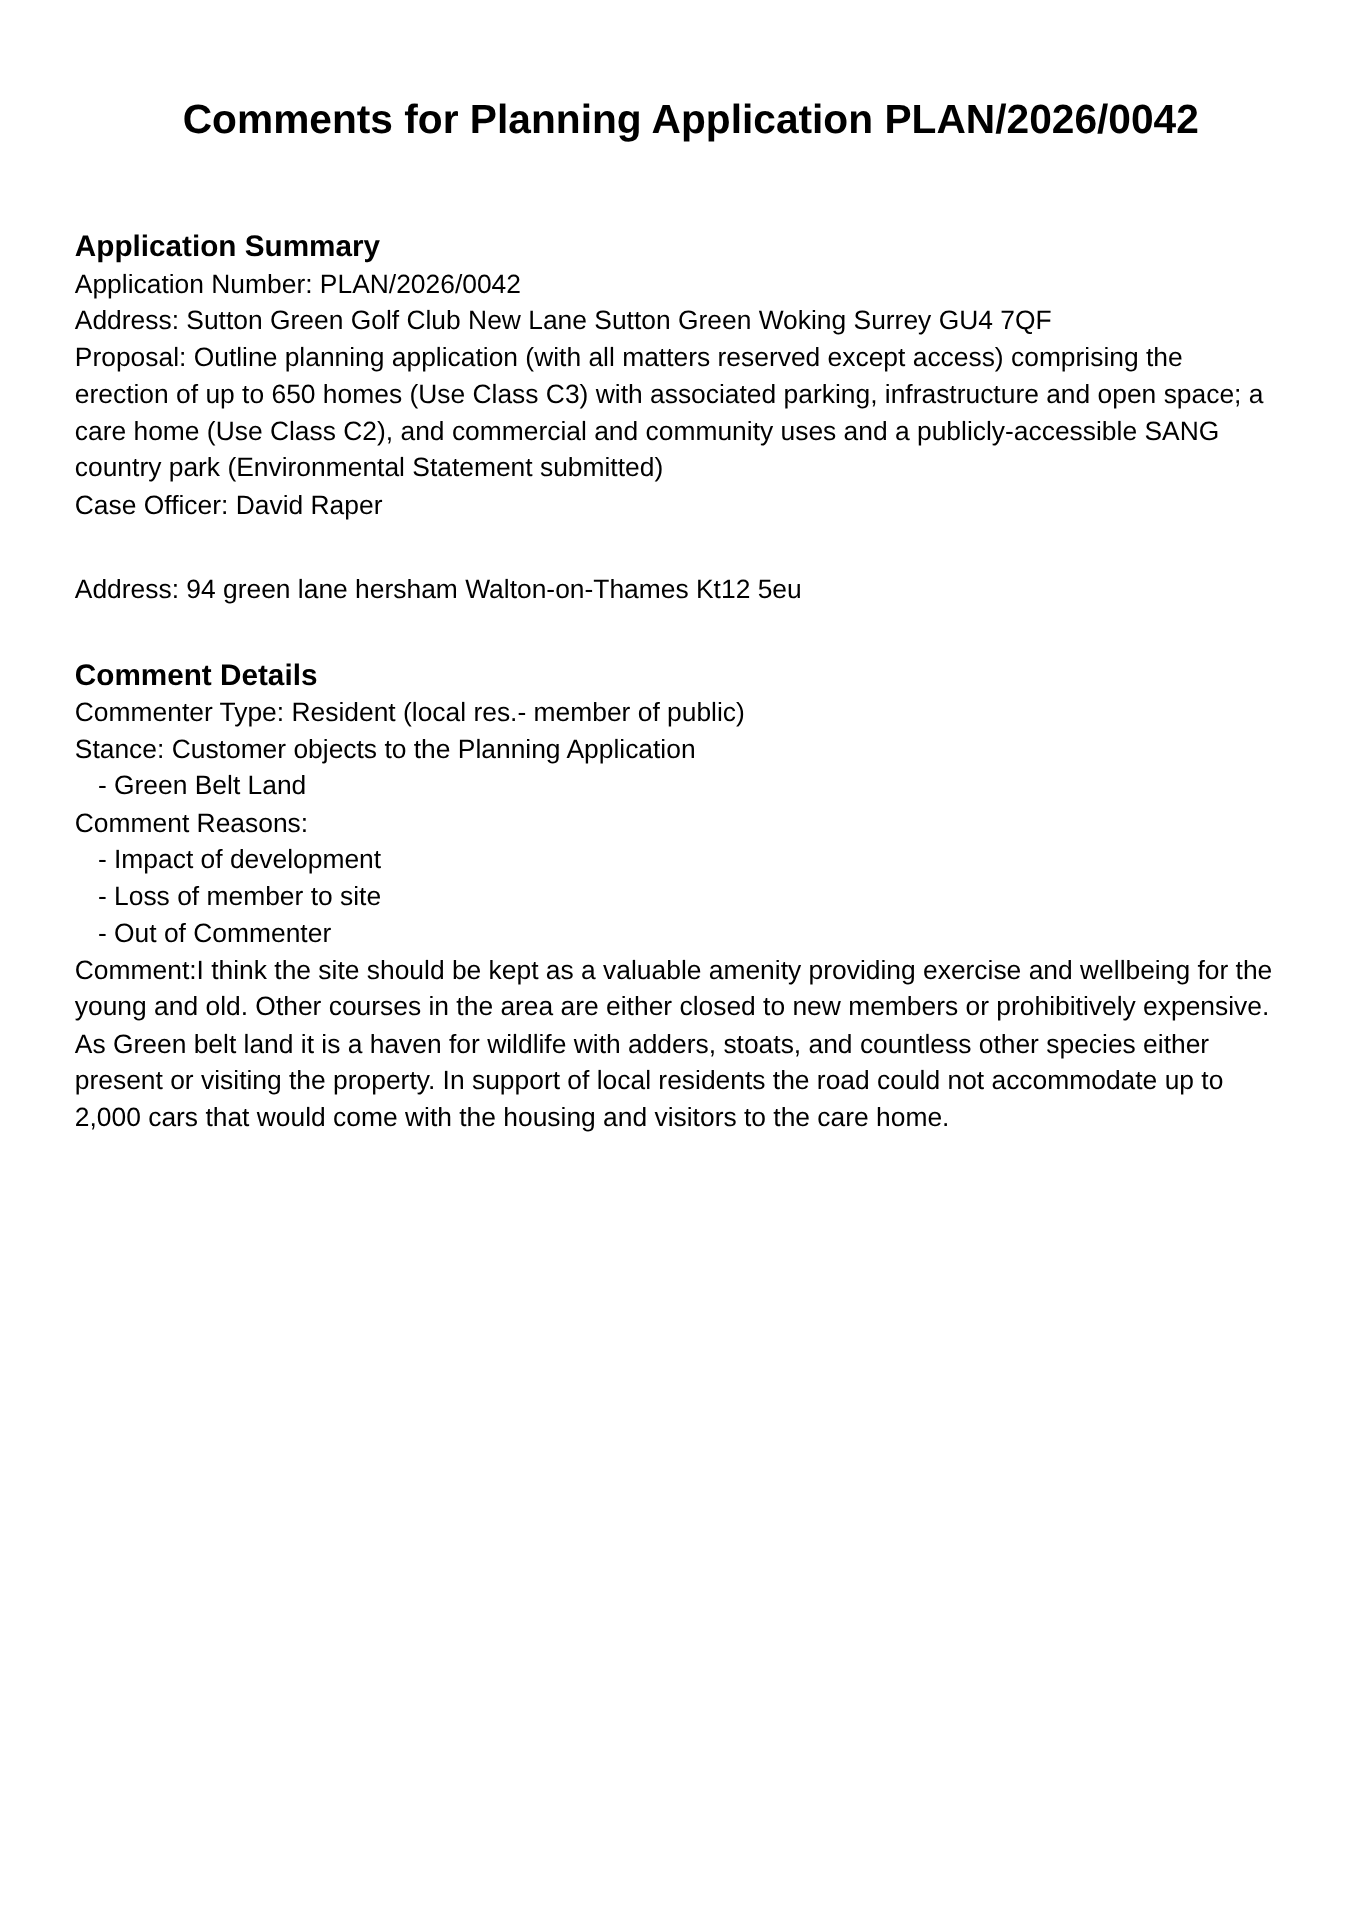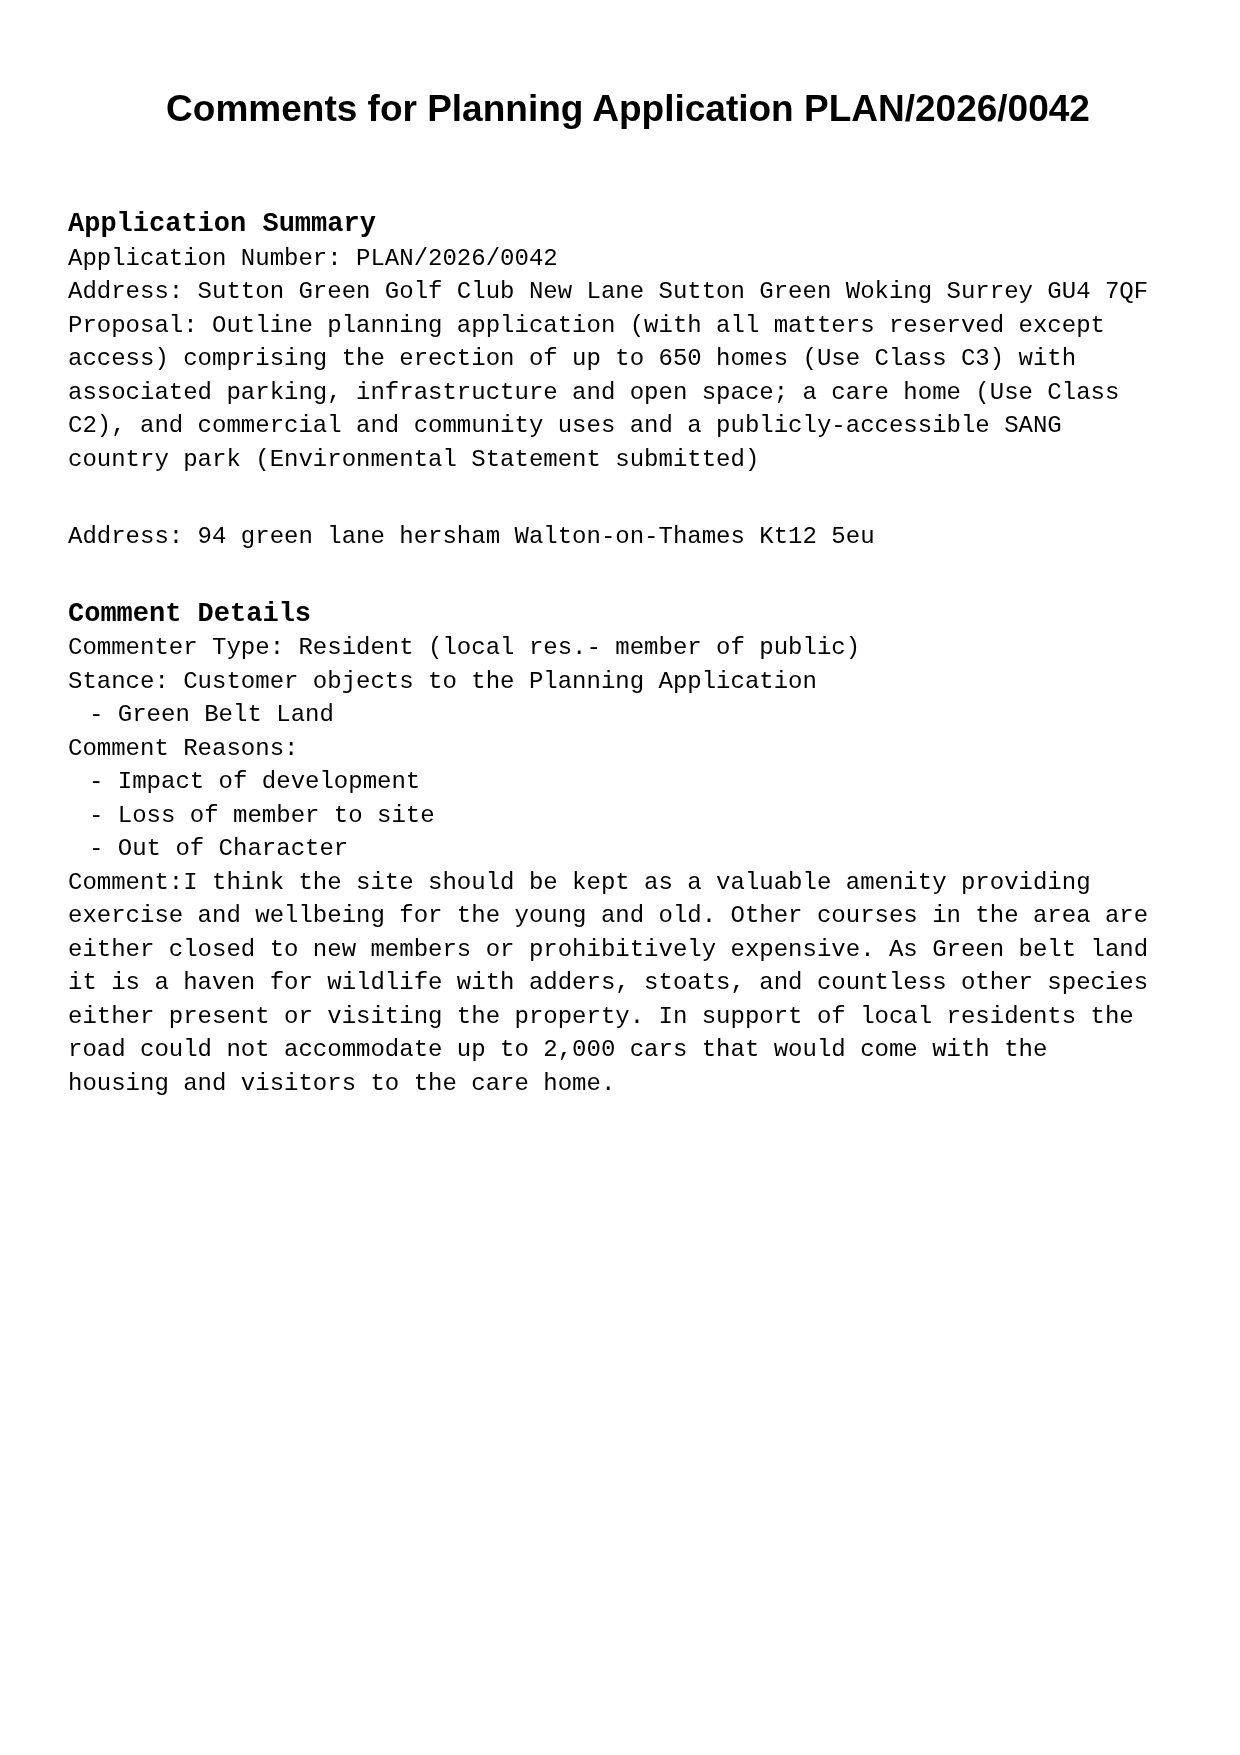--- a/index.html
+++ b/index.html
@@ -24,21 +24,20 @@
   .doc-title {
     font-size: 37px;
     font-weight: 700;
     line-height: 42px;
     text-align: center;
     margin: 0 0 78px 0;
     letter-spacing: 0;
   }
   .content {
     width: 1092px;
-    font-family: Liberation Mono, monospace;
   }
   .section {
     margin: 0;
   }
   .section + .section {
     margin-top: 44px;
   }
   .section-heading {
     font-size: 27px;
     font-weight: 700;
@@ -62,32 +61,33 @@
 
   <h1 class="doc-title">Comments for Planning Application PLAN/2026/0042</h1>
 
   <div class="content">
 
     <div class="section">
       <h2 class="section-heading">Application Summary</h2>
       <p class="line">Application Number: PLAN/2026/0042</p>
       <p class="line">Address: Sutton Green Golf Club New Lane Sutton Green Woking Surrey GU4 7QF</p>
       <p class="para">Proposal: Outline planning application (with all matters reserved except access) comprising the erection of up to 650 homes (Use Class C3) with associated parking, infrastructure and open space; a care home (Use Class C2), and commercial and community uses and a publicly-accessible SANG country park (Environmental Statement submitted)</p>
+      <p class="line">Case Officer: David Raper</p>
     </div>
 
     <div class="section">
       <p class="line">Address: 94 green lane hersham Walton-on-Thames Kt12 5eu</p>
     </div>
 
     <div class="section">
       <h2 class="section-heading">Comment Details</h2>
       <p class="line">Commenter Type: Resident (local res.- member of public)</p>
       <p class="line">Stance: Customer objects to the Planning Application</p>
       <p class="line reason">- Green Belt Land</p>
       <p class="line">Comment Reasons:</p>
       <p class="line reason">- Impact of development</p>
       <p class="line reason">- Loss of member to site</p>
-      <p class="line reason">- Out of Character</p>
+      <p class="line reason">- Out of Commenter</p>
       <p class="para">Comment:I think the site should be kept as a valuable amenity providing exercise and wellbeing for the young and old. Other courses in the area are either closed to new members or prohibitively expensive. As Green belt land it is a haven for wildlife with adders, stoats, and countless other species either present or visiting the property. In support of local residents the road could not accommodate up to 2,000 cars that would come with the housing and visitors to the care home.</p>
     </div>
 
   </div>
 </div>
 
 </body></html>

